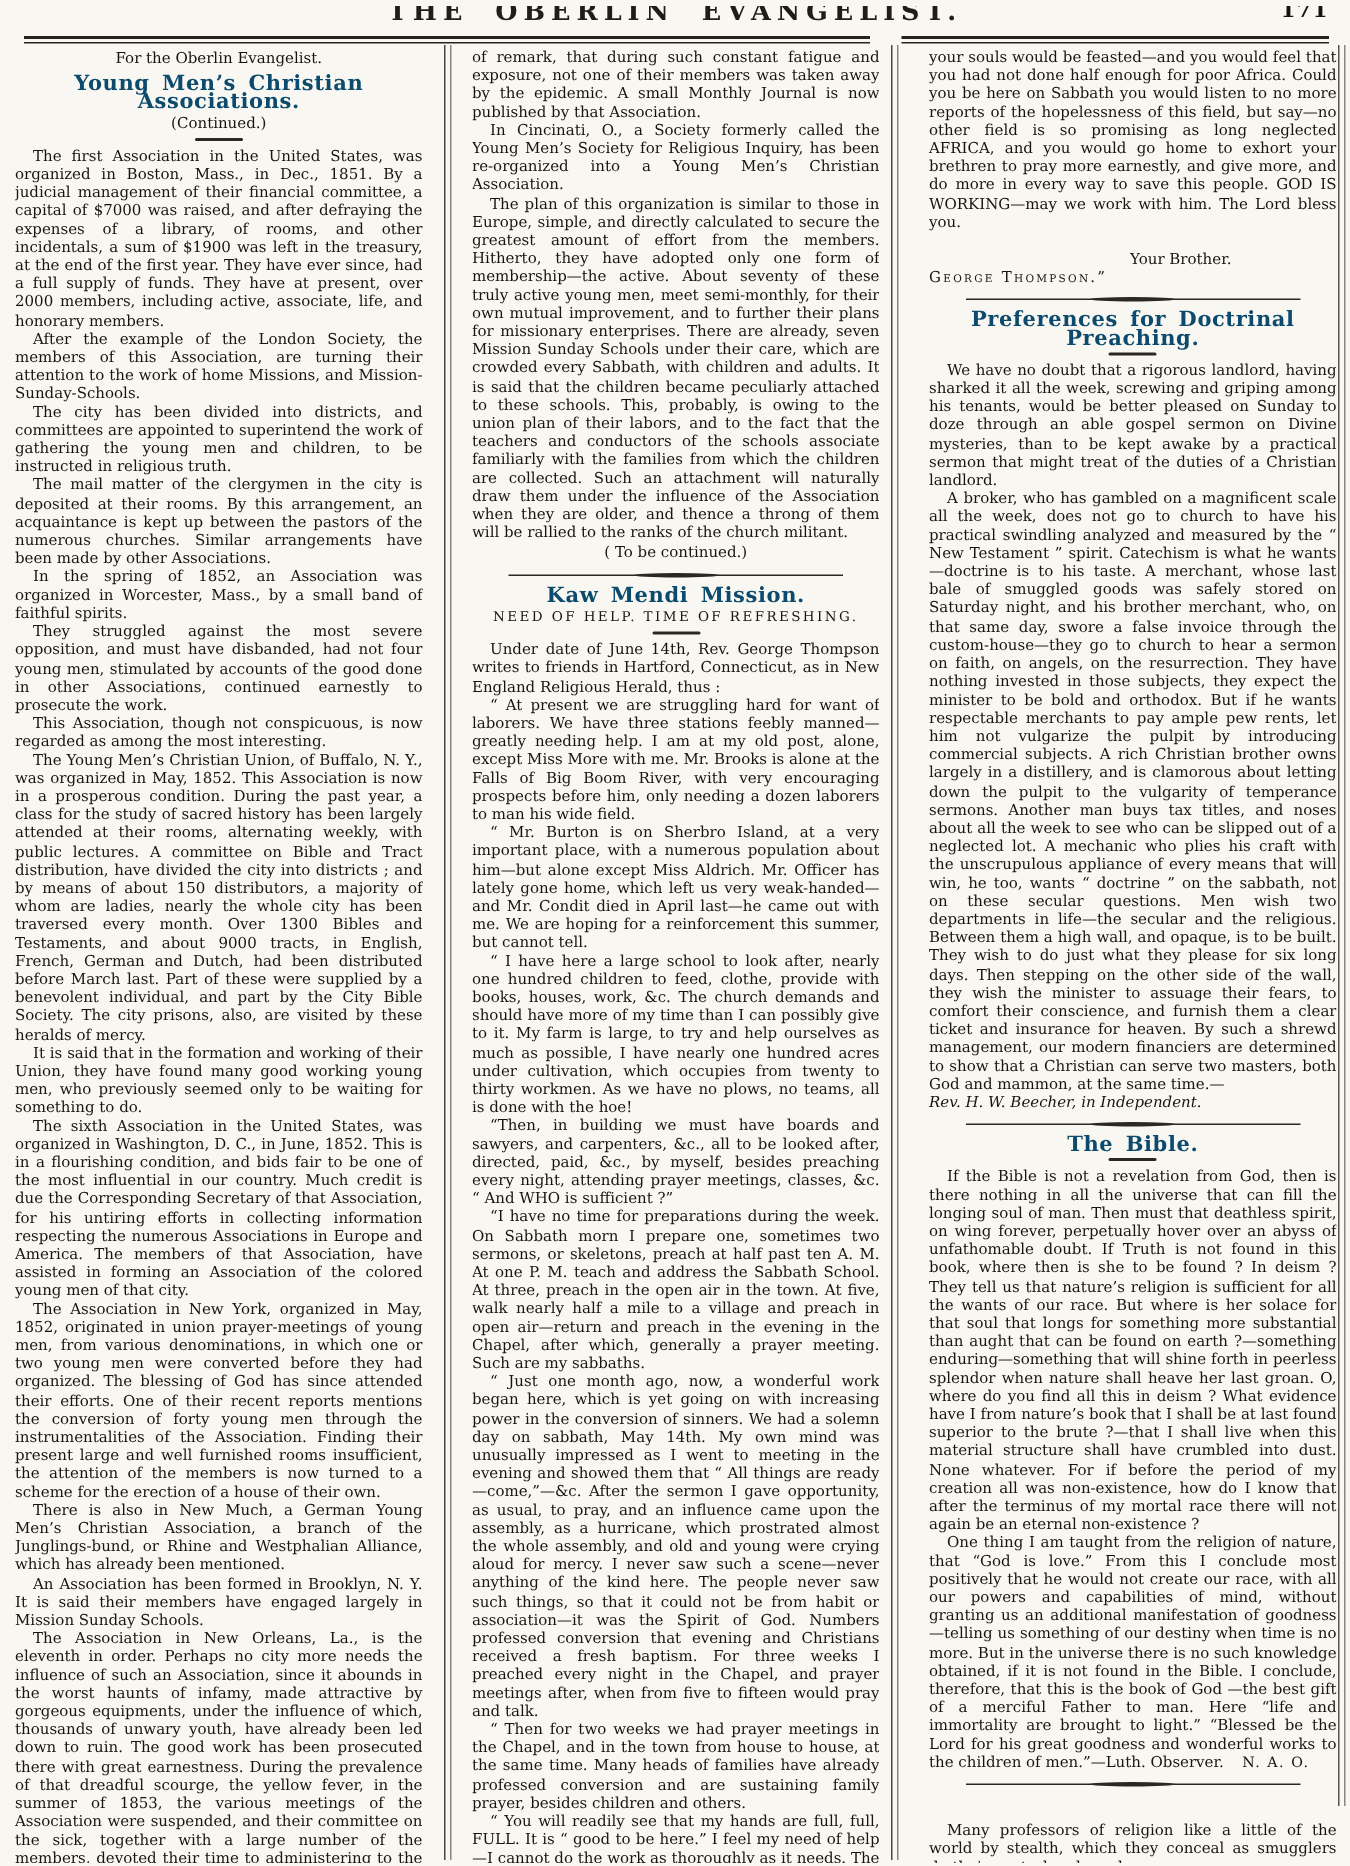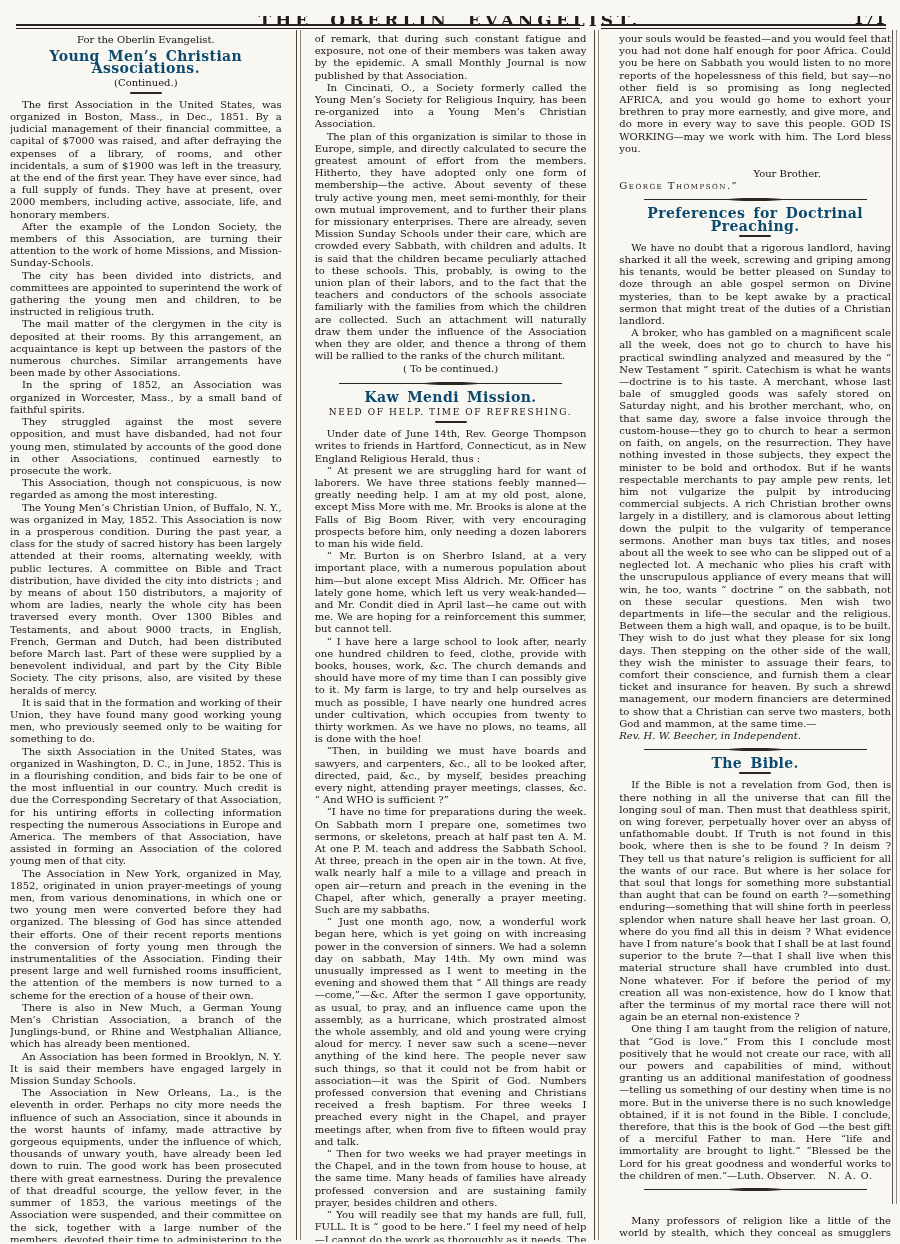--- a/index.html
+++ b/index.html
@@ -2,21 +2,21 @@
 <html><head>
 <meta charset="utf-8">
 <style>
   html,body{margin:0;padding:0;background:#e8e6e0;}
   .page{
     position:relative;width:900px;height:1244px;margin:0 auto;
     background:#f9f7f1;overflow:hidden;color:#17140f;
     font-family:"DejaVu Serif","Liberation Serif",serif;
   }
   
-  .masthead-row{position:absolute;top:16px;left:0;right:0;height:13px;overflow:hidden;}
+  .masthead-row{position:absolute;top:4px;left:0;right:0;height:13px;overflow:hidden;}
   .masthead{position:absolute;top:-6px;left:0;right:0;text-align:center;
     font-weight:bold;font-size:17px;letter-spacing:4px;word-spacing:8px;color:#211d16;}
   .pageno{position:absolute;top:-5px;right:14px;font-weight:bold;font-size:14px;letter-spacing:1px;}
   
   .toprule{position:absolute;top:24px;height:2px;border-top:2px solid #26231c;border-bottom:1px solid #26231c;}
   .toprule.left{left:16px;width:564px;}
   .toprule.right{left:601px;right:14px;}
   
   .colrule{position:absolute;top:30px;bottom:4px;width:3px;}
   .colrule.a{left:296px;border-left:1px solid #4a463e;border-right:1px solid #8a867c;}

